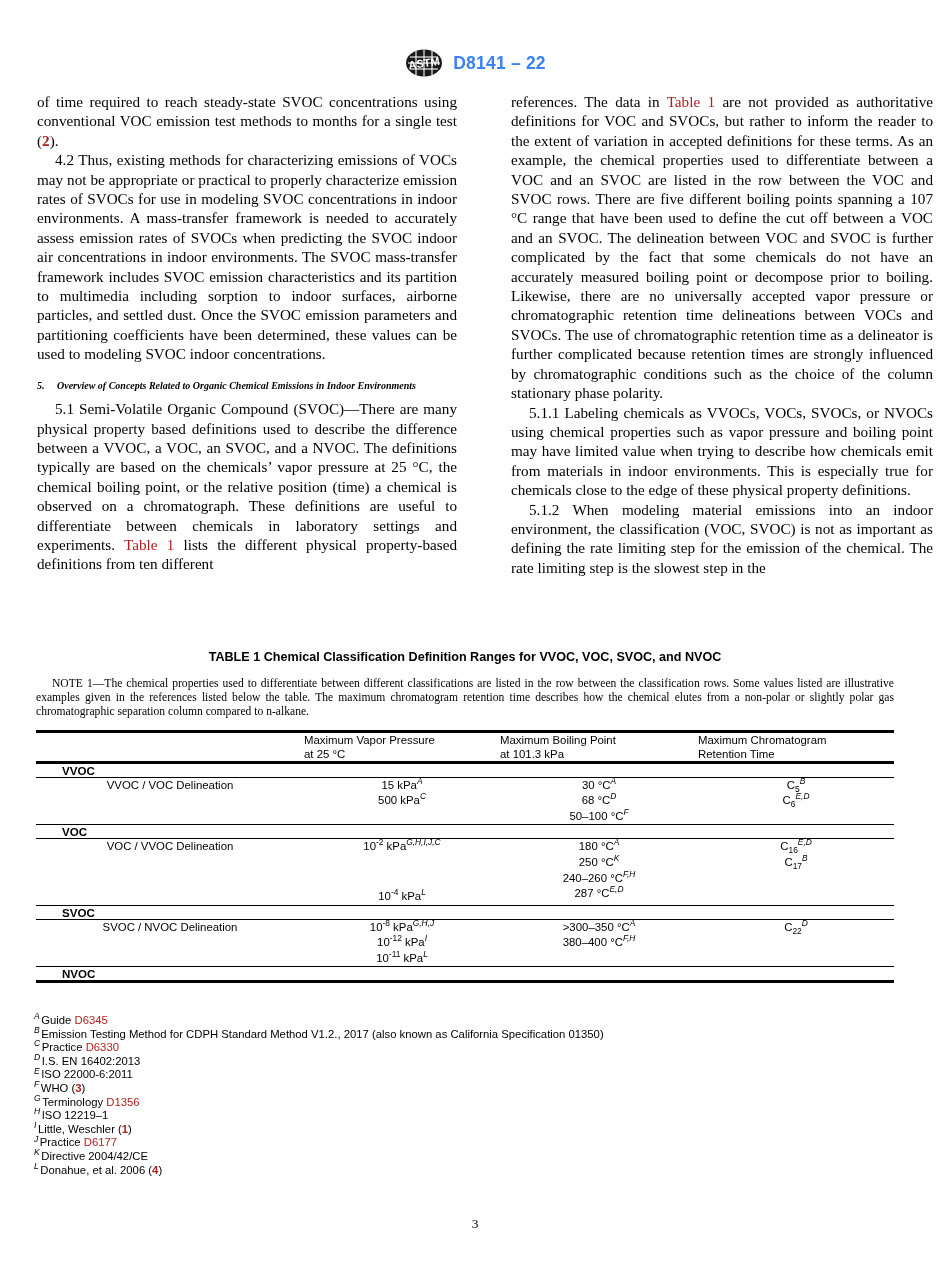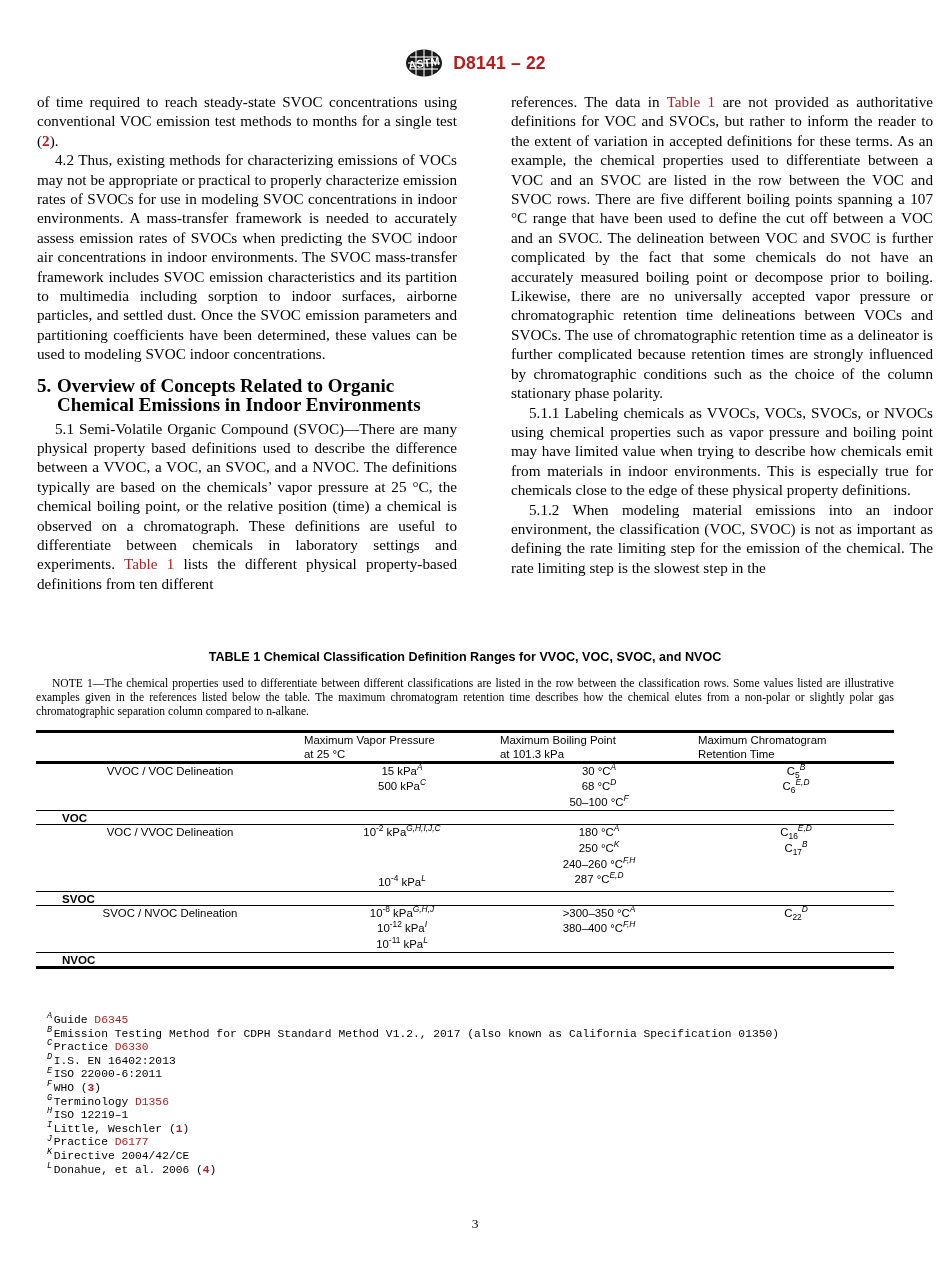--- a/index.html
+++ b/index.html
@@ -40,21 +40,21 @@
     width: 40px;
     height: 30px;
     display: inline-block;
     vertical-align: middle;
   }
   .header-title {
     font-family: "Liberation Sans", sans-serif;
     font-weight: bold;
     font-size: 17.5px;
     letter-spacing: 0.2px;
-    color: #b91c1c;
+    color: #3b82f6;
   }
 
   
   .col {
     position: absolute;
     top: 92px;
     width: 420px;
     font-size: 15.2px;
     line-height: 19.4px;
     text-align: justify;
@@ -71,26 +71,27 @@
 
   .ref {
     color: #b02020;
   }
   .bold-ref {
     color: #b02020;
     font-weight: bold;
   }
   .sec-head {
     font-weight: bold;
-    font-size: 19px;
+    font-size: 10px;
     line-height: 19.4px;
     margin: 12px 0 4px 0;
     text-indent: 0;
     padding-left: 20px;
     text-align: left;
+    font-style: italic;
   }
   .sec-head .num {
     margin-left: -20px;
     display: inline-block;
     width: 20px;
   }
   .ital { }
 
   
   .table-block {
@@ -177,24 +178,24 @@
 
   
   .c1 { width: 268px; }
   .c2 { width: 196px; }
   .c3 { width: 198px; }
   .c4 { width: 196px; }
 
   
   .footnotes {
     position: absolute;
-    left: 47px;
+    left: 34px;
     top: 1014px;
     width: 700px;
-    font-family: Liberation Mono, monospace;
+    font-family: Liberation Sans, sans-serif;
     font-size: 11.3px;
     line-height: 13.6px;
   }
   .footnotes div {
     white-space: nowrap;
   }
   .fn-mark {
     font-style: italic;
     font-size: 8.6px;
     vertical-align: super;
@@ -292,20 +293,26 @@
           <td>
             <div>Maximum Chromatogram</div>
             <div>Retention Time</div>
           </td>
         </tr>
 
         <tr>
           <td class="rule-double" colspan="4"></td>
         </tr>
 
+        <tr class="class-row">
+          <td class="class-label">VVOC</td>
+          <td></td>
+          <td></td>
+          <td></td>
+        </tr>
         <tr>
           <td class="rule-thin" colspan="4"></td>
         </tr>
 
         <tr class="body-row">
           <td class="delin-name">VVOC / VOC Delineation</td>
           <td>
             <div>15 kPa<sup class="fn">A</sup></div>
             <div>500 kPa<sup class="fn">C</sup></div>
           </td>

